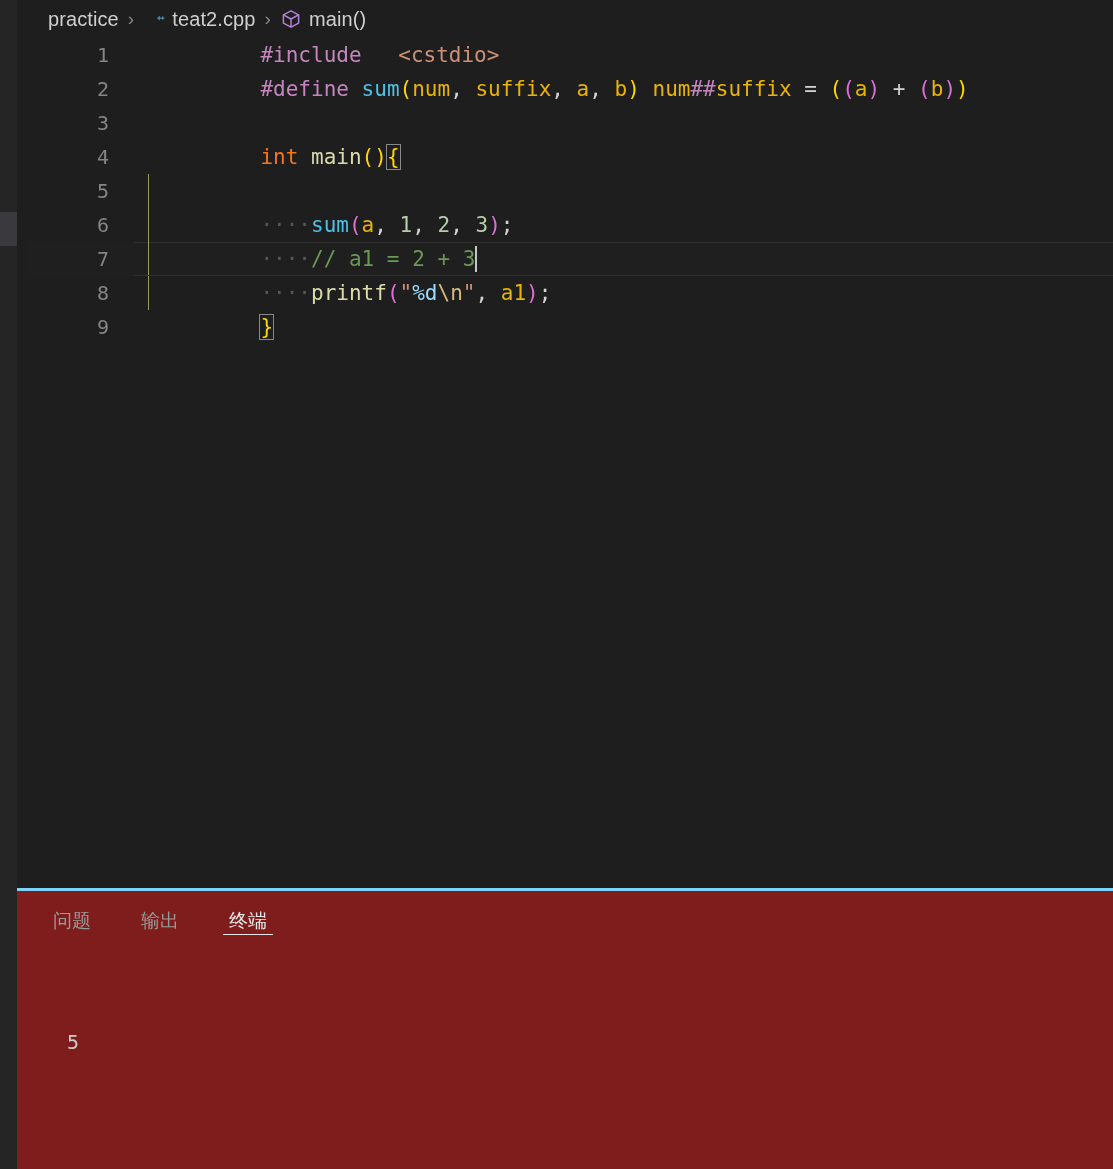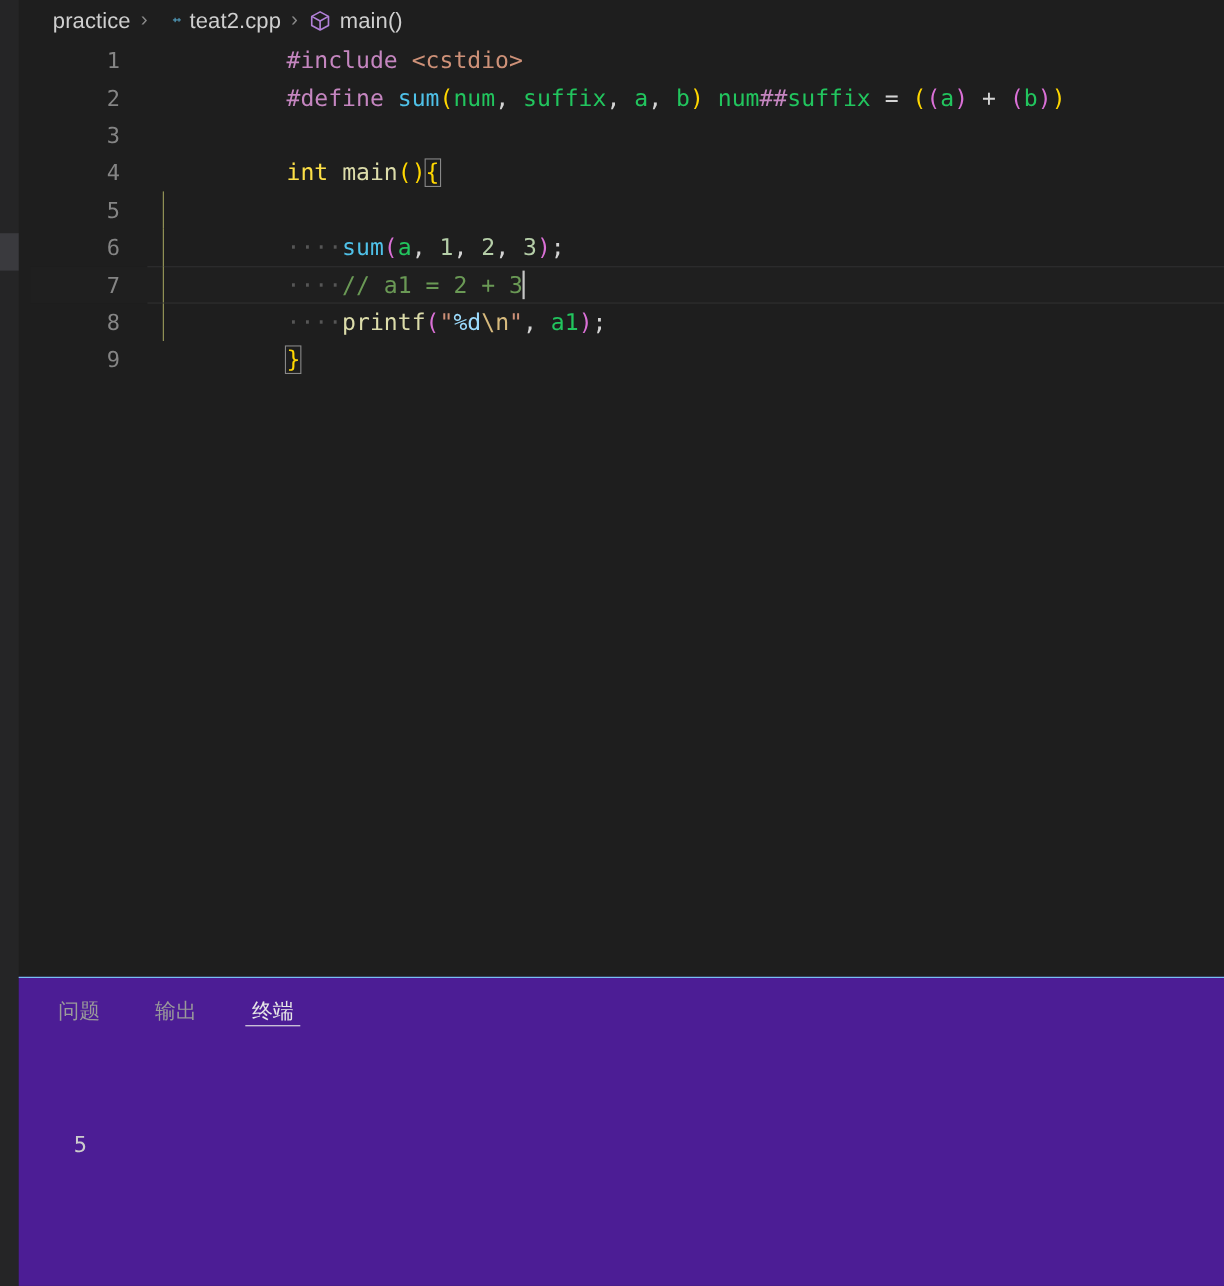--- a/index.html
+++ b/index.html
@@ -70,38 +70,38 @@
   .bmatch { outline:1px solid #888; outline-offset:0px; }
 
   
   .cursor {
     display:inline-block; width:2px; height:26px; background:#c6c6c6;
     vertical-align:middle; margin-left:0px; position:relative; top:-1px;
   }
 
   
   .t-pre      { color:#c586c0; }   
-  .t-hdr      { color:#ce9178; }   
-  .t-kw       { color:#fde047; }   
+  .t-hdr      { color:#ce9178;margin-left:24px; }   
+  .t-kw       { color:#f97316; }   
   .t-fn       { color:#dcdcaa; }   
   .t-macro    { color:#4fc1e8;margin-top:32px; }   
-  .t-var      { color:#22c55e; }   
+  .t-var      { color:#eab308; }   
   .t-num      { color:#b5cea8; }   
   .t-cmt      { color:#6a9955; }   
   .t-str      { color:#ce9178; }   
   .t-esc      { color:#d7ba7d; }   
   .t-spec     { color:#9cdcfe; }   
   .t-op       { color:#d4d4d4; }   
   .t-br1      { color:#ffd700; }   
   .t-br2      { color:#da70d6; }   
 
   
   .panel {
     position:absolute; left:17px; top:888px; width:1096px; height:281px;
-    background:#4c1d95; border-top:1px solid #7dd3fc;
+    background:#7f1d1d; border-top:3px solid #7dd3fc;
   }
   .panel-tabs {
     display:flex; align-items:center; height:60px; padding-left:30px; gap:0px;
   }
   .panel-tab {
     font-size:19px; color:#9a9a9a; padding:0 6px; margin-right:38px;
     position:relative; height:60px; display:flex; align-items:center; cursor:pointer;
   }
   .panel-tab.active { color:#e7e7e7; }
   .panel-tab.active::after {

